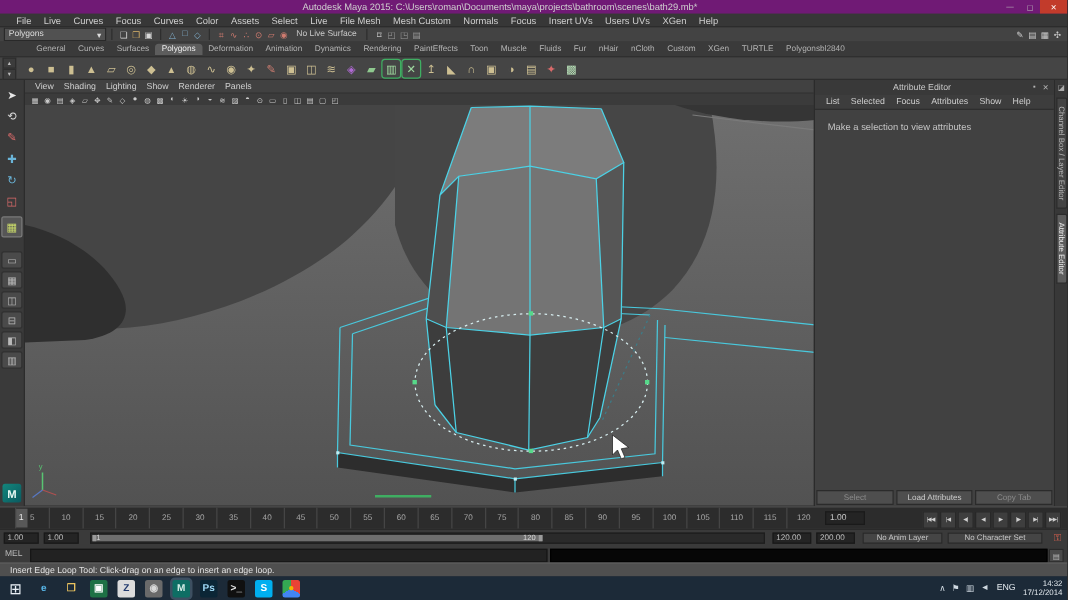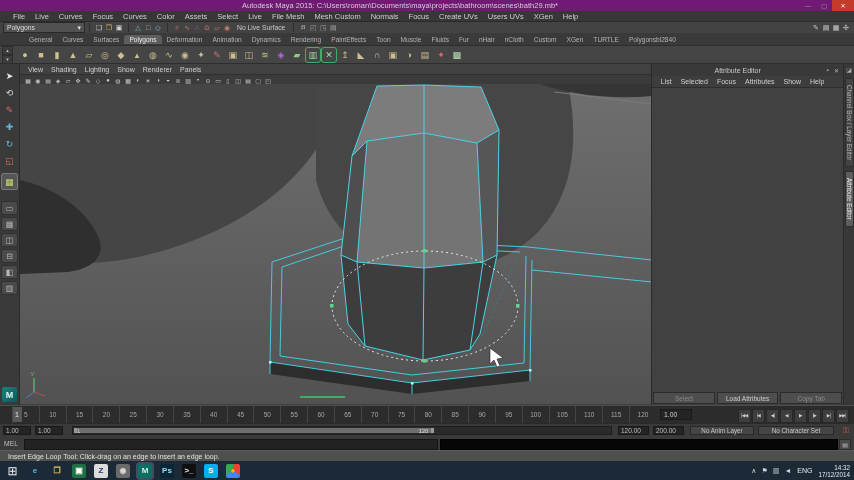--- a/index.html
+++ b/index.html
@@ -127,21 +127,21 @@
       <span class="li">Focus</span>
       <span class="li">Curves</span>
       <span class="li">Color</span>
       <span class="li">Assets</span>
       <span class="li">Select</span>
       <span class="li">Live</span>
       <span class="li">File Mesh</span>
       <span class="li">Mesh Custom</span>
       <span class="li">Normals</span>
       <span class="li">Focus</span>
-      <span class="li">Create UVs</span>
+      <span class="li">Insert UVs</span>
       <span class="li">Users UVs</span>
       <span class="li">XGen</span>
       <span class="li">Help</span>
     </div>
 
   <div class="row" id="statusline">
     <span class="menuset">
       <span>Polygons</span>
       <span>▾</span>
     </span>
@@ -388,20 +388,21 @@
           </span>
       </div>
       <div id="aemenus">
           <span class="li">List</span>
           <span class="li">Selected</span>
           <span class="li">Focus</span>
           <span class="li">Attributes</span>
           <span class="li">Show</span>
           <span class="li">Help</span>
         </div>
+      <div id="aemsg">Make a selection to view attributes</div>
       <div id="aebuttons">
           <span class="li dim">Select</span>
           <span class="li">Load Attributes</span>
           <span class="li dim">Copy Tab</span>
         </div>
     </div>
 
     <div id="strip">
       <span class="dock">◪</span>
       <span class="vtab">Channel Box / Layer Editor</span>

